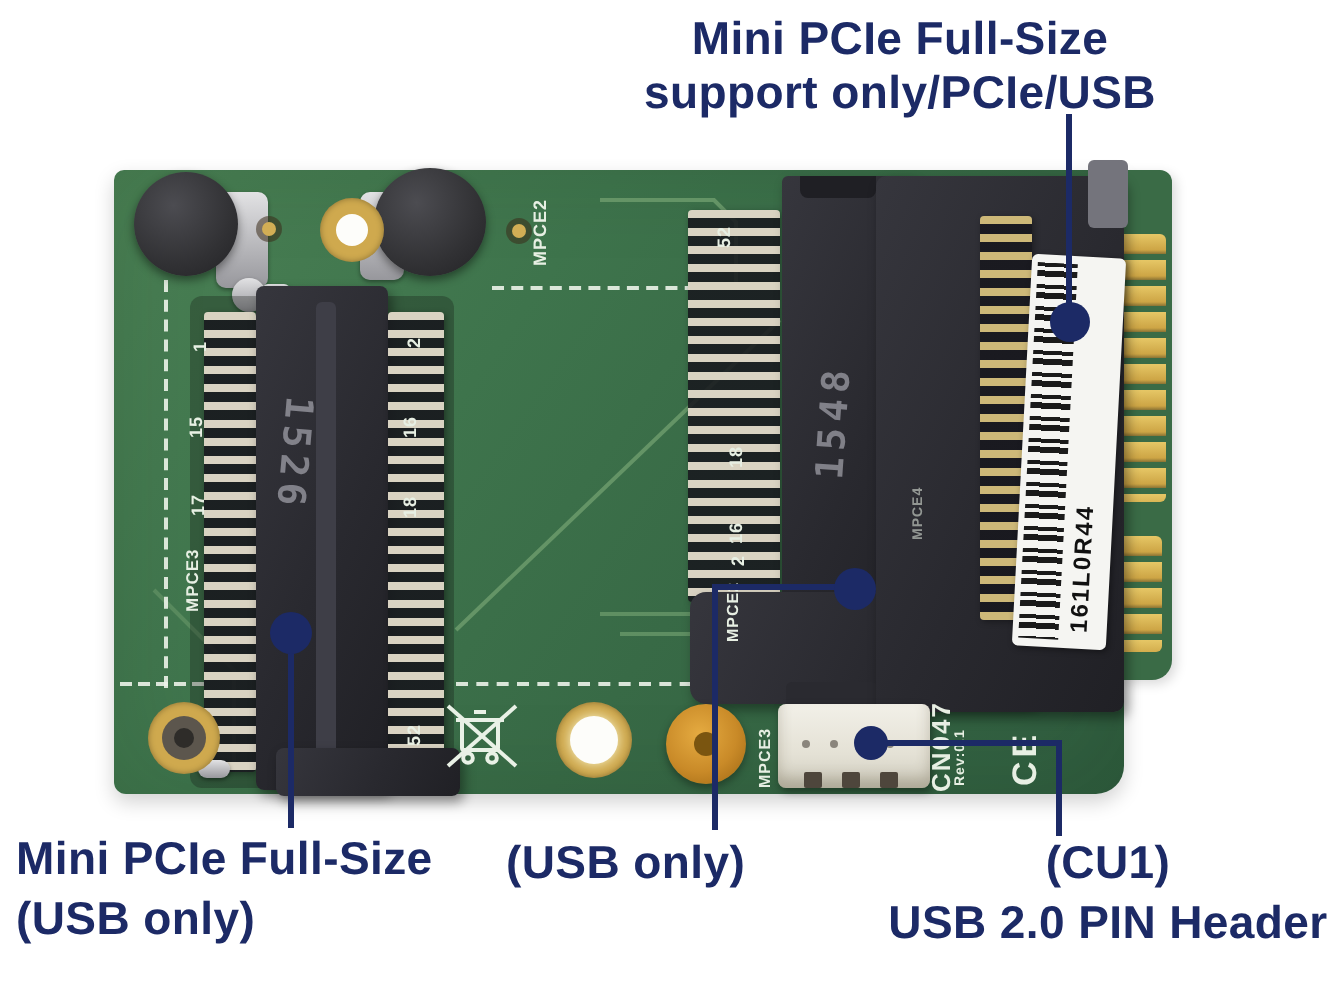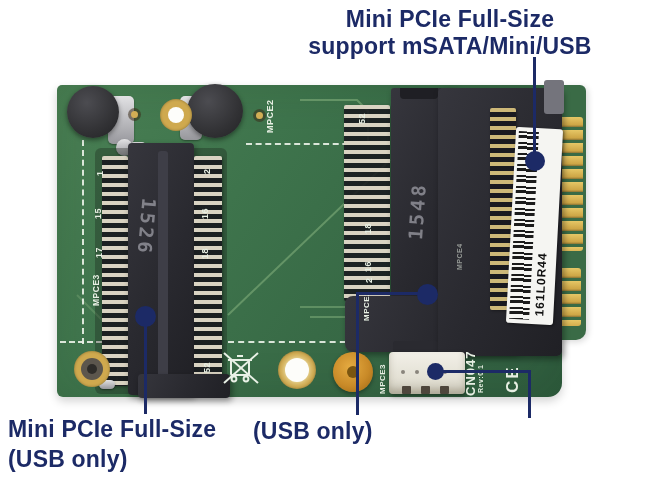--- a/index.html
+++ b/index.html
@@ -200,28 +200,30 @@
   <div class="abs cline" style="left:356px;top:292px;width:72px;height:3px;"></div>
   <div class="abs cline" style="left:356px;top:292px;width:3px;height:123px;"></div>
   <div class="abs dot" style="left:417px;top:284px;width:21px;height:21px;"></div>
 
   <div class="abs cline" style="left:437px;top:370px;width:94px;height:3px;"></div>
   <div class="abs cline" style="left:528px;top:370px;width:3px;height:48px;"></div>
   <div class="abs dot" style="left:427px;top:363px;width:17px;height:17px;"></div>
 
   <div class="abs label" style="left:255px;top:6px;width:390px;text-align:center;line-height:27px;">
     <div>Mini PCIe Full-Size</div>
-    <div>support mSATA/Mini/USB</div>
+    <div>support only/PCIe/USB</div>
   </div>
 
   <div class="abs label" style="left:8px;top:414px;">
     <div>Mini PCIe Full-Size</div>
     <div>(USB only)</div>
   </div>
 
   <div class="abs label" style="left:253px;top:416px;">
     <div>(USB only)</div>
   </div>
 
   <div class="abs label" style="left:440px;top:416px;width:228px;text-align:center;">
+    <div>(CU1)</div>
+    <div>USB 2.0 PIN Header</div>
   </div>
 
 </div>
 
 </body></html>

